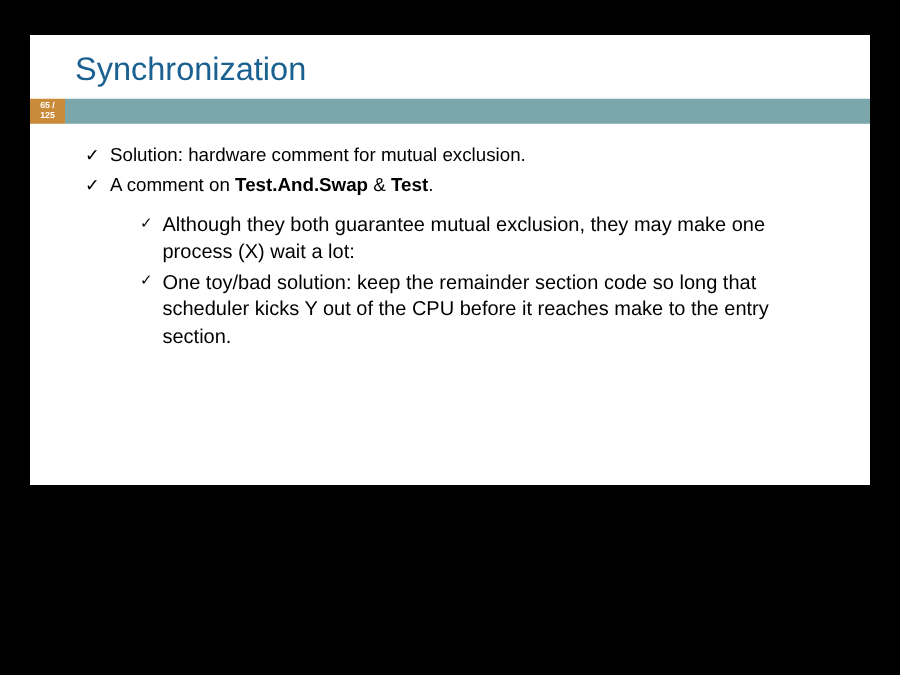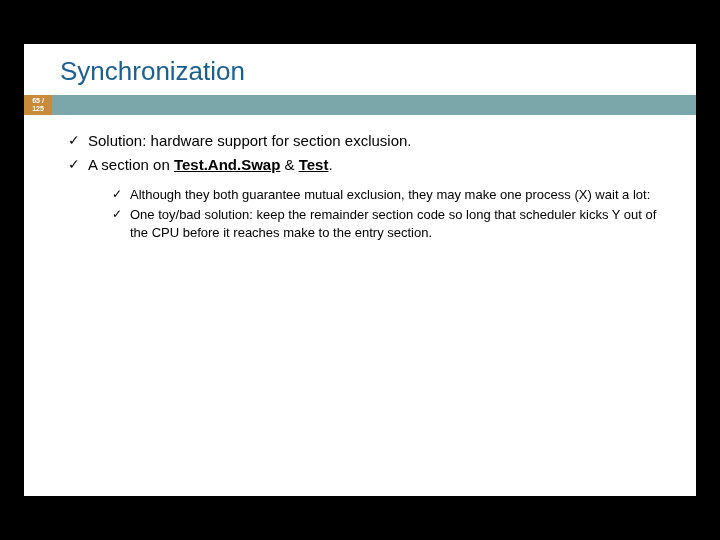--- a/index.html
+++ b/index.html
@@ -1,20 +1,20 @@
 <!DOCTYPE html>
 <html><head>
 <meta charset="utf-8">
 <style>
   * { margin: 0; padding: 0; box-sizing: border-box; }
   html, body { width: 720px; height: 540px; background: #000; font-family: "Segoe UI", Tahoma, Arial, sans-serif; }
   .slide {
     position: absolute;
-    top: 44px; left: 24px;
-    width: 672px; height: 452px;
+    top: 28px; left: 24px;
+    width: 672px; height: 360px;
     background: #fff;
   }
   .title {
     padding: 12px 0 8px 36px;
     font-size: 26px;
     font-weight: 400;
     color: #1a6091;
     font-family: Corbel, "Segoe UI", Tahoma, sans-serif;
   }
   .bar-row { display: flex; height: 20px; }
@@ -27,43 +27,43 @@
     display: flex; flex-direction: column;
     align-items: center; justify-content: center;
     font-weight: 600;
   }
   .teal-bar { flex: 1; background: #7ba7ab; }
   .content { padding: 16px 28px 0 44px; color: #000; }
   ul { list-style: none; }
   .lvl1 > li { position: relative; padding-left: 20px; margin-bottom: 4px; font-size: 15px; line-height: 1.35; }
   .lvl1 > li::before { content: "✓"; position: absolute; left: 0; top: 0; color: #000; font-size: 14px; }
   .lvl2 { margin: 10px 0 0 24px; }
-  .lvl2 > li { position: relative; padding-left: 18px; margin-bottom: 3px; font-size: 13px; line-height: 1.35; }
+  .lvl2 > li { position: relative; padding-left: 18px; margin-bottom: 3px; font-size: 16px; line-height: 1.35; }
   .lvl2 > li::before { content: "✓"; position: absolute; left: 0; top: 0; color: #000; font-size: 12px; }
-  .b { font-weight: 700; text-decoration: underline; }
+  .b { font-weight: 700; }
 </style>
 </head>
 <body>
 
 <div class="slide">
   <div class="title">Synchronization</div>
   <div class="bar-row">
     <div class="page-badge">
       <span>65 /</span>
       <span>125</span>
     </div>
     <div class="teal-bar"></div>
   </div>
   <div class="content">
     <ul class="lvl1">
       <li>
-        <span>Solution: hardware support for section exclusion.</span>
+        <span>Solution: hardware comment for mutual exclusion.</span>
       </li>
       <li>
-        <span>A section on </span><span class="b">Test.And.Swap</span><span> &amp; </span><span class="b">Test</span><span>.</span>
+        <span>A comment on </span><span class="b">Test.And.Swap</span><span> &amp; </span><span class="b">Test</span><span>.</span>
         <ul class="lvl2">
           <li><span>Although they both guarantee mutual exclusion, they may make one process (X) wait a lot:</span></li>
           <li><span>One toy/bad solution: keep the remainder section code so long that scheduler kicks Y out of the CPU before it reaches make to the entry section.</span></li>
         </ul>
       </li>
     </ul>
   </div>
 </div>
 
 </body></html>

